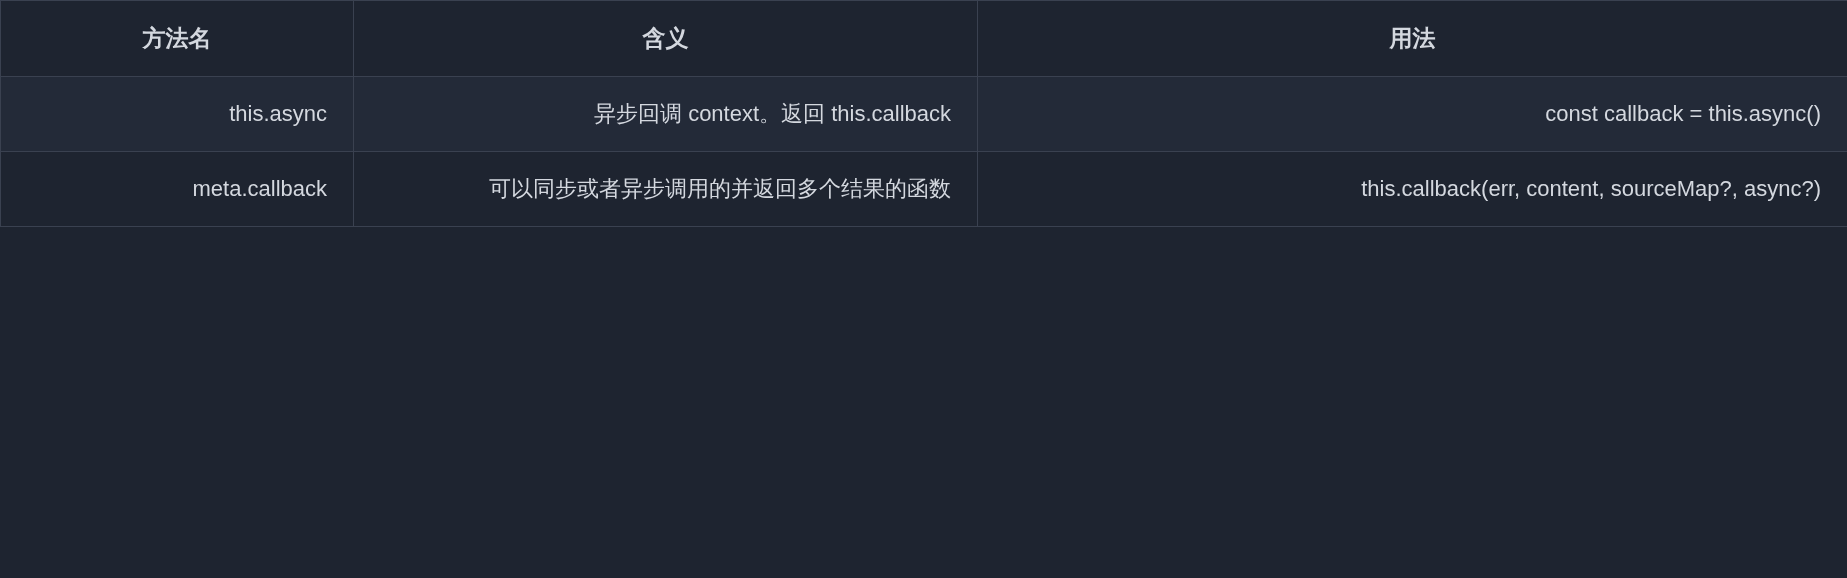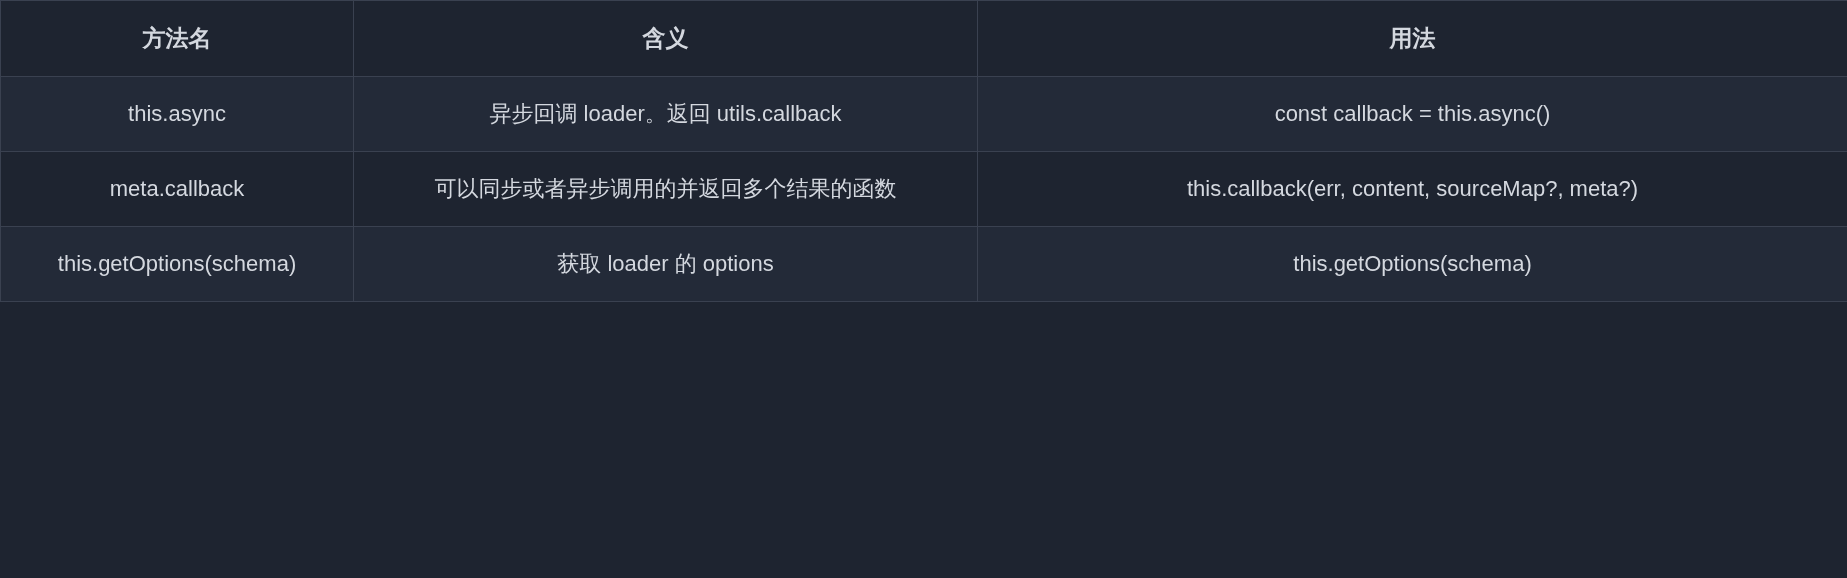--- a/index.html
+++ b/index.html
@@ -17,21 +17,21 @@
       overflow: hidden;
     }
     table {
       width: 100%;
       border-collapse: collapse;
       table-layout: fixed;
     }
     th, td {
       border: 1px solid #3a4150;
       padding: 22px 26px;
-      text-align: center;
+      text-align: right;
       vertical-align: middle;
     }
     thead th {
       text-align: center;
       font-weight: bold;
       color: #d4d8df;
       background-color: #1e2430;
       font-size: 23px;
     }
     tbody tr:nth-child(odd) {
@@ -56,27 +56,22 @@
   <thead>
     <tr>
       <th>方法名</th>
       <th>含义</th>
       <th>用法</th>
     </tr>
   </thead>
   <tbody>
     <tr>
       <td>this.async</td>
-      <td>异步回调 loader。返回 utils.callback</td>
+      <td>异步回调 context。返回 this.callback</td>
       <td>const callback = this.async()</td>
     </tr>
     <tr>
       <td>meta.callback</td>
       <td>可以同步或者异步调用的并返回多个结果的函数</td>
-      <td>this.callback(err, content, sourceMap?, meta?)</td>
-    </tr>
-    <tr>
-      <td>this.getOptions(schema)</td>
-      <td>获取 loader 的 options</td>
-      <td>this.getOptions(schema)</td>
+      <td>this.callback(err, content, sourceMap?, async?)</td>
     </tr>
   </tbody>
 </table>
 
 </body></html>

